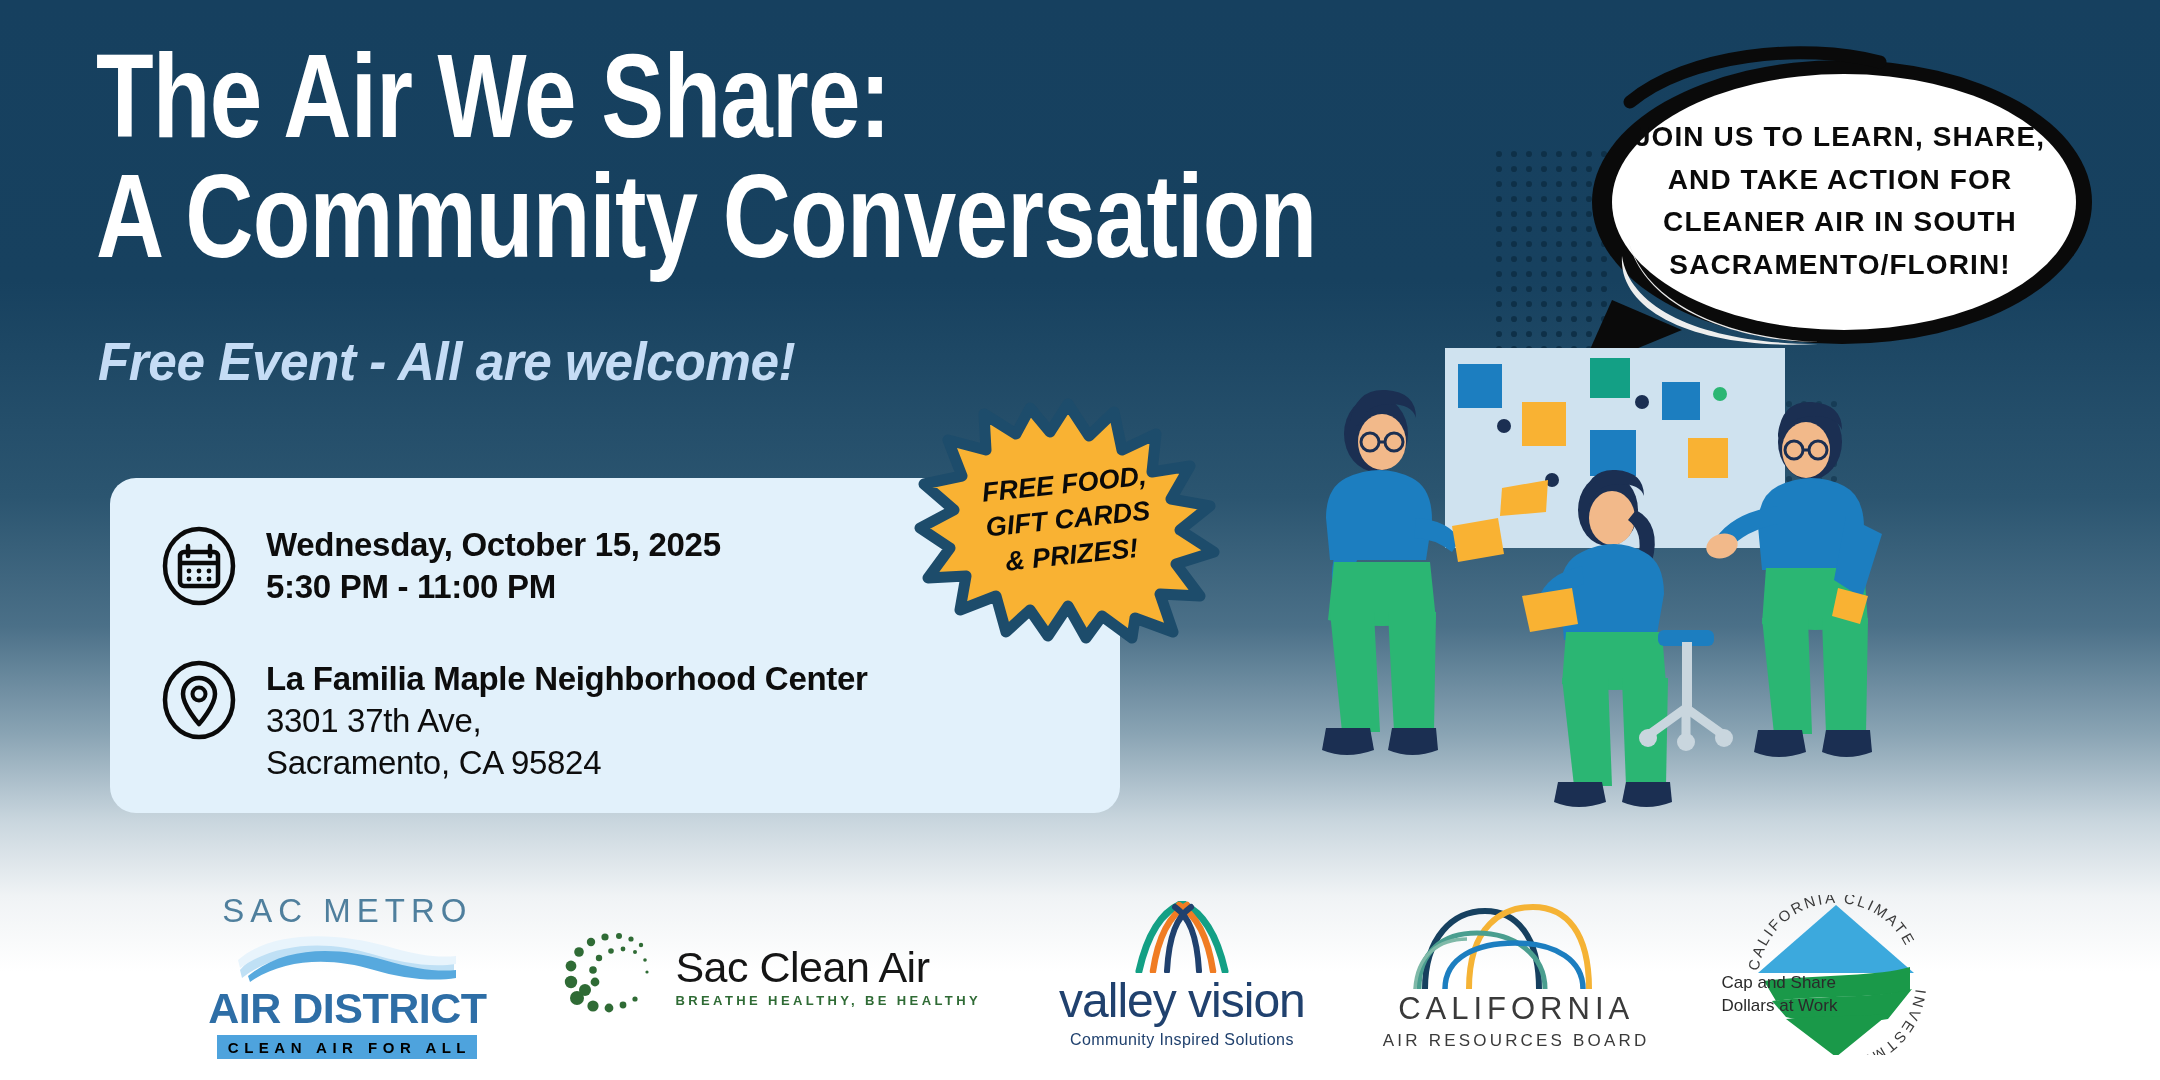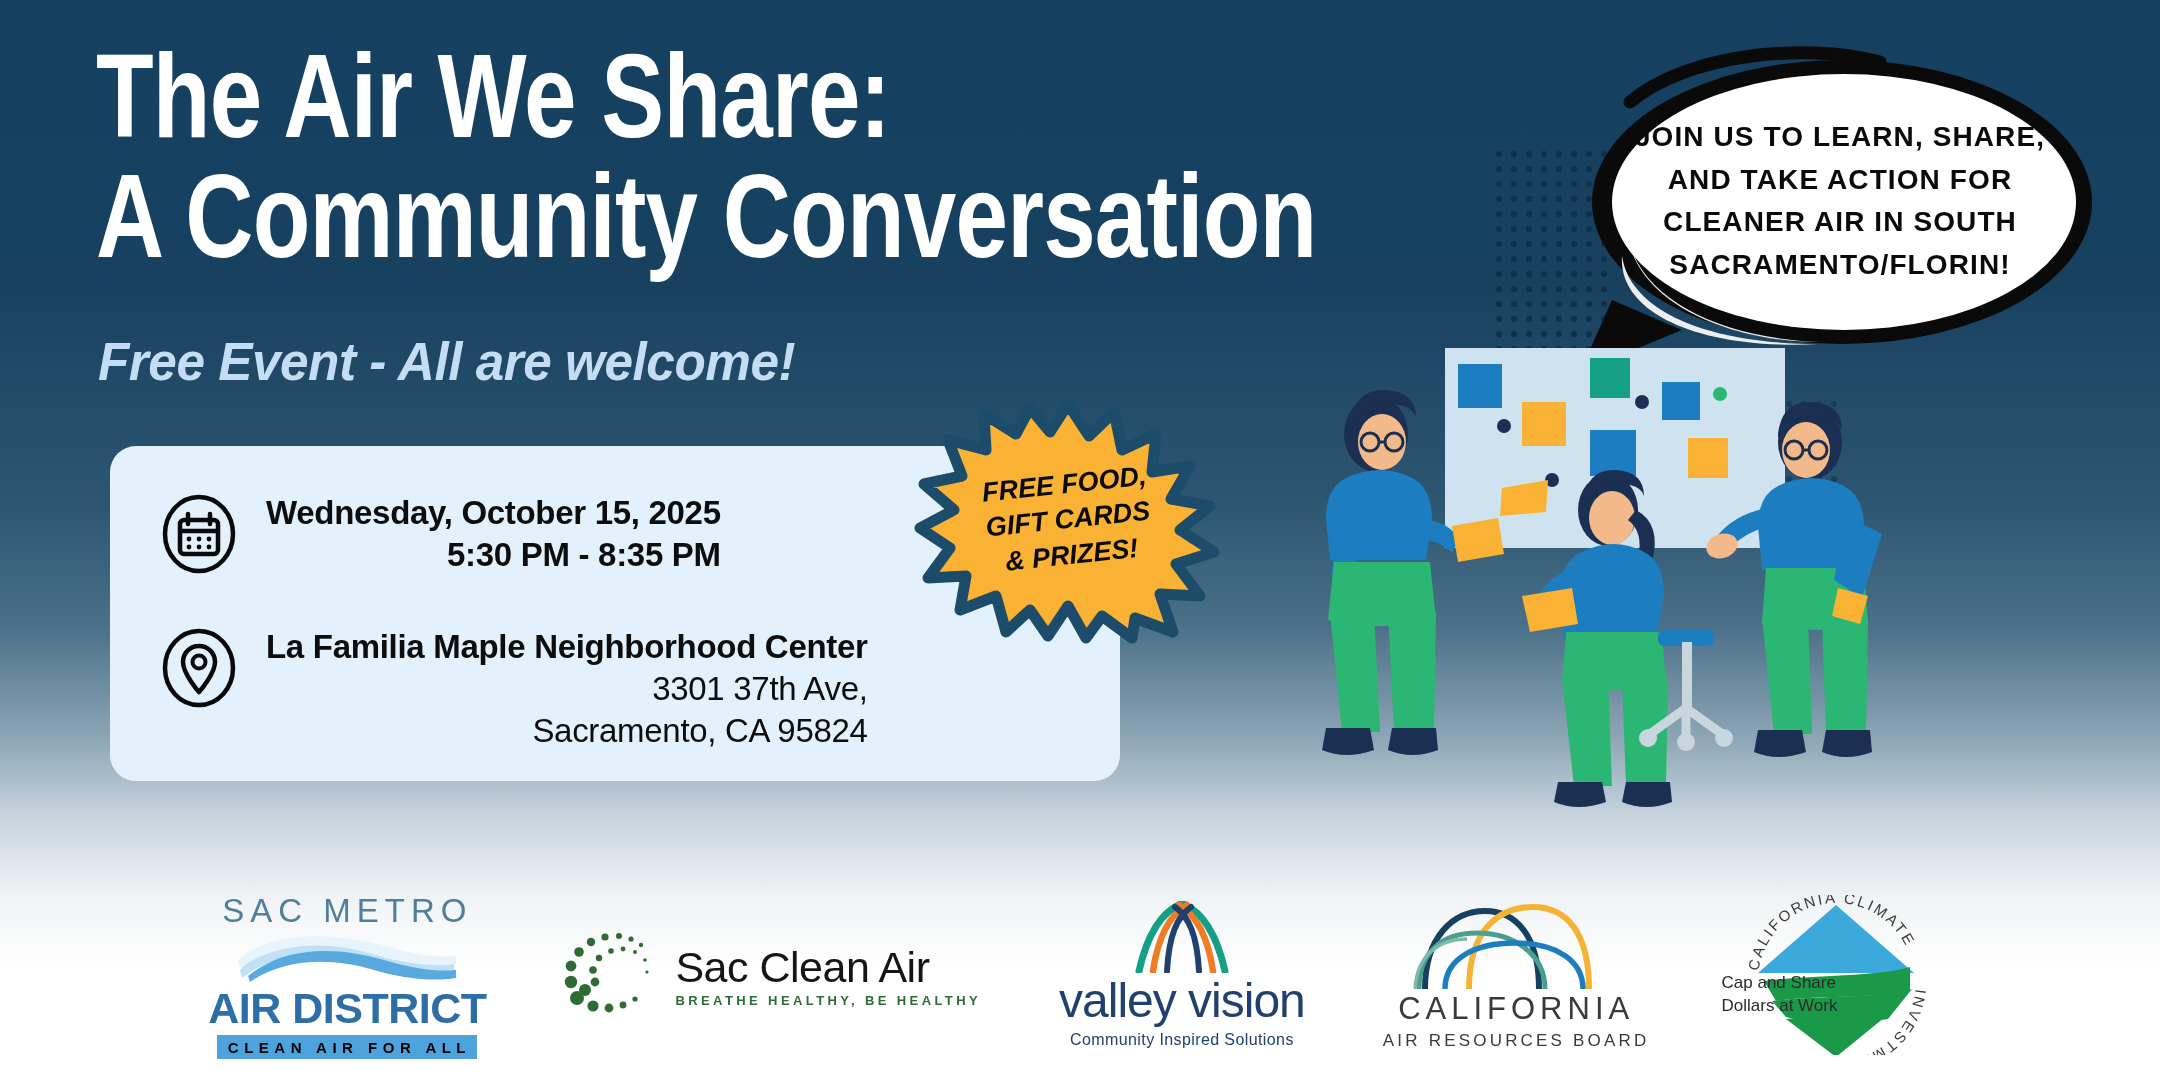--- a/index.html
+++ b/index.html
@@ -52,26 +52,25 @@
     color:#c5dcf5;
     letter-spacing:-0.5px;
     transform:scaleX(0.95);
     transform-origin:left center;
     white-space:nowrap;
   }
 
   
   .info-card{
     position:absolute;
-    left:110px; top:446px;
+    left:110px; top:478px;
     width:1010px; height:335px;
     background:#e2f1fb;
     border-radius:26px;
     padding:46px 40px 30px 52px;
-    text-align:right;
   }
   .info-row{
     display:flex;
     align-items:flex-start;
     gap:30px;
   }
   .info-row + .info-row{ margin-top:48px; }
   .info-icon{ flex:0 0 auto; margin-top:2px; }
   .info-text{
     color:#0d0d0d;
@@ -227,21 +226,21 @@
           <circle cx="27" cy="45" r="2.4" fill="#0a0a0a"></circle>
           <circle cx="37" cy="45" r="2.4" fill="#0a0a0a"></circle>
           <circle cx="47" cy="45" r="2.4" fill="#0a0a0a"></circle>
           <circle cx="27" cy="53" r="2.4" fill="#0a0a0a"></circle>
           <circle cx="37" cy="53" r="2.4" fill="#0a0a0a"></circle>
           <circle cx="47" cy="53" r="2.4" fill="#0a0a0a"></circle>
         </svg>
       </span>
       <span class="info-text">
         <span class="strong">Wednesday, October 15, 2025</span>
-        <span class="strong">5:30 PM - 8:35 PM</span>
+        <span class="strong">5:30 PM - 11:00 PM</span>
       </span>
     </div>
 
     <div class="info-row">
       <span class="info-icon">
         <svg width="74" height="80" viewBox="0 0 74 80">
           <ellipse cx="37" cy="40" rx="34" ry="37" fill="none" stroke="#0a0a0a" stroke-width="4.5"></ellipse>
           <path d="M37 18c-9 0-16 7-16 16 0 12 16 30 16 30s16-18 16-30c0-9-7-16-16-16z" fill="none" stroke="#0a0a0a" stroke-width="4.5" stroke-linejoin="round"></path>
           <circle cx="37" cy="34" r="6.5" fill="none" stroke="#0a0a0a" stroke-width="4"></circle>
         </svg>

